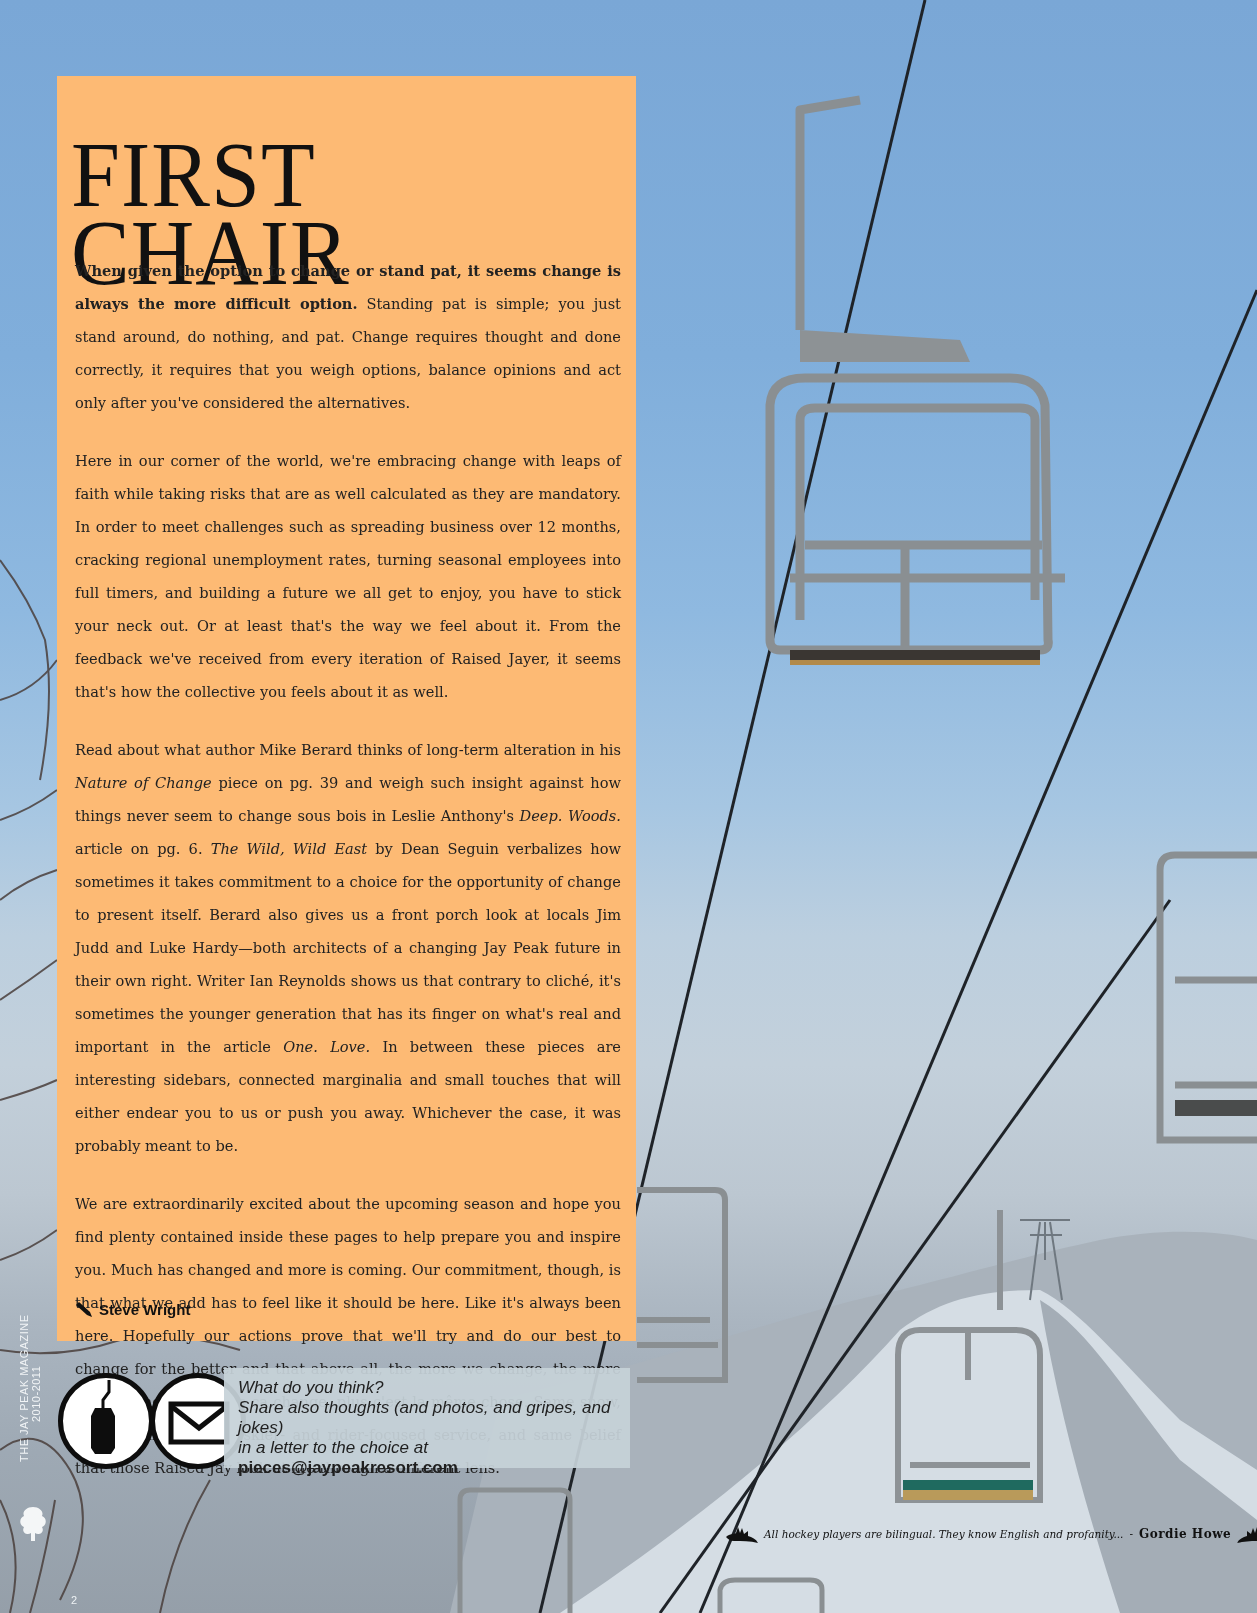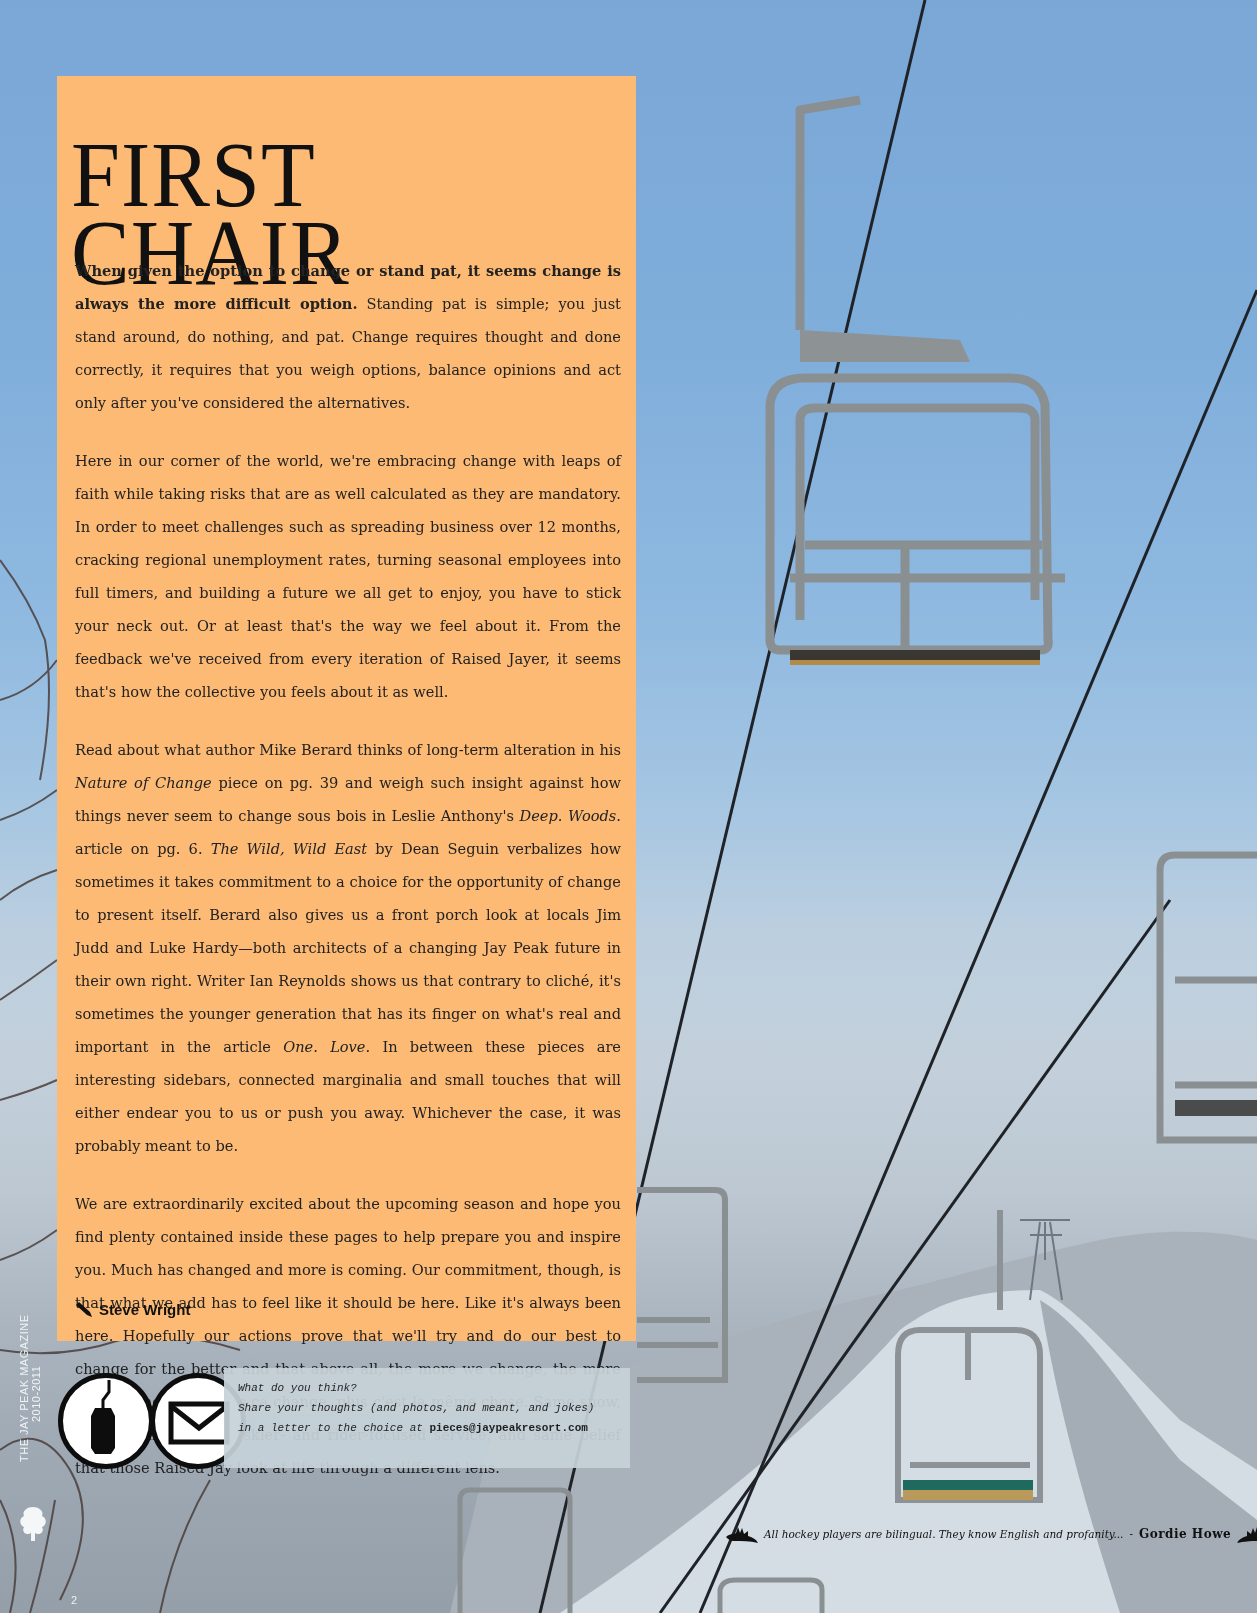--- a/index.html
+++ b/index.html
@@ -40,22 +40,22 @@
     display: flex; align-items: center; gap: 6px;
     font-family: "Liberation Sans", sans-serif; font-weight: bold;
     font-size: 15px; color: #111;
   }
   .letter-bar {
     position: absolute; left: 224px; top: 1368px; width: 406px; height: 100px;
     background: rgba(198, 210, 216, 0.93);
   }
   .letter-text {
     position: absolute; left: 14px; top: 10px;
-    font-family: Liberation Mono, monospace; font-style: italic;
-    font-size: 11px; line-height: 20px; color: #1f1f1f;
+    font-family: Liberation Sans, sans-serif; font-style: italic;
+    font-size: 17px; line-height: 20px; color: #1f1f1f;
   }
   .letter-text .email { font-style: normal; font-weight: bold; }
   .circle {
     position: absolute; width: 86px; height: 86px; border-radius: 50%;
     background: #fff; border: 5px solid #0d0d0d;
   }
   .circle svg { position: absolute; inset: 0; }
   .side-label {
     position: absolute; left: 18px; top: 1462px;
     transform: rotate(-90deg); transform-origin: left top;
@@ -191,21 +191,21 @@
   <svg width="86" height="86" viewBox="0 0 86 86">
     <rect x="16" y="26" width="56" height="38" fill="none" stroke="#0d0d0d" stroke-width="5"></rect>
     <path d="M16 28 L44 50 L72 28" fill="none" stroke="#0d0d0d" stroke-width="5"></path>
     <path d="M64 26 L72 26 L72 34 Z" fill="#0d0d0d"></path>
   </svg>
 </div>
 
 <div class="letter-bar">
   <div class="letter-text">
     <div>What do you think?</div>
-    <div>Share your thoughts (and photos, and meant, and jokes)</div>
+    <div>Share also thoughts (and photos, and gripes, and jokes)</div>
     <div><span>in a letter to the choice at </span><span class="email">pieces@jaypeakresort.com</span></div>
   </div>
 </div>
 
 <div class="side-label">
   <div>THE JAY PEAK MAGAZINE</div>
   <div style="padding-left:40px;">2010-2011</div>
 </div>
 <svg class="tree-icon" width="30" height="38" viewBox="0 0 30 38">
   <path d="M15 2 C8 2 4 7 6 11 C1 13 1 20 6 22 C3 27 9 31 13 28 L13 36 L17 36 L17 28 C21 31 27 27 24 22 C29 20 29 13 24 11 C26 7 22 2 15 2 Z" fill="#f4f6f7"></path>

